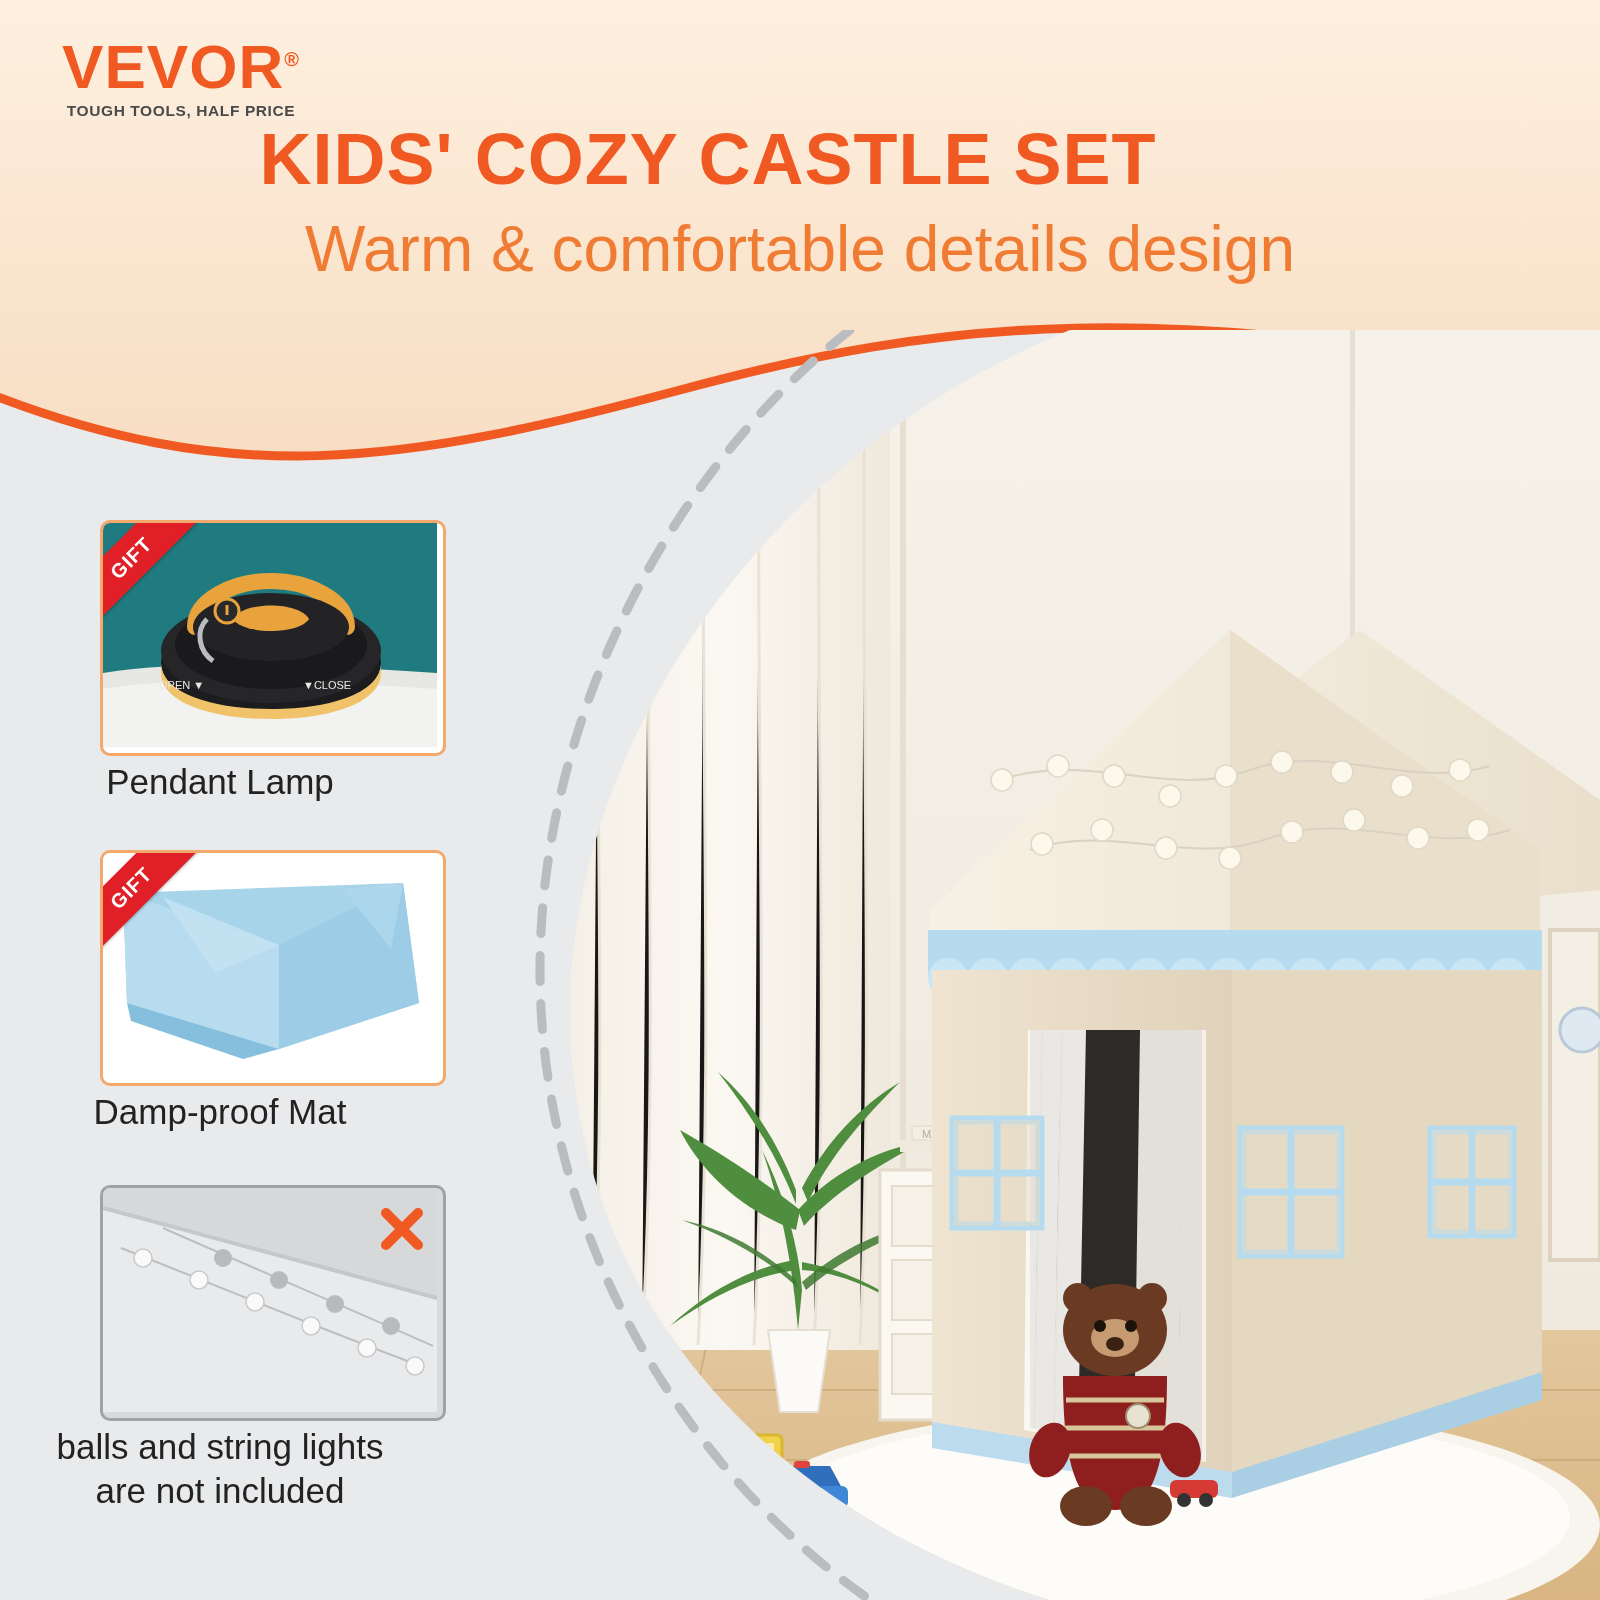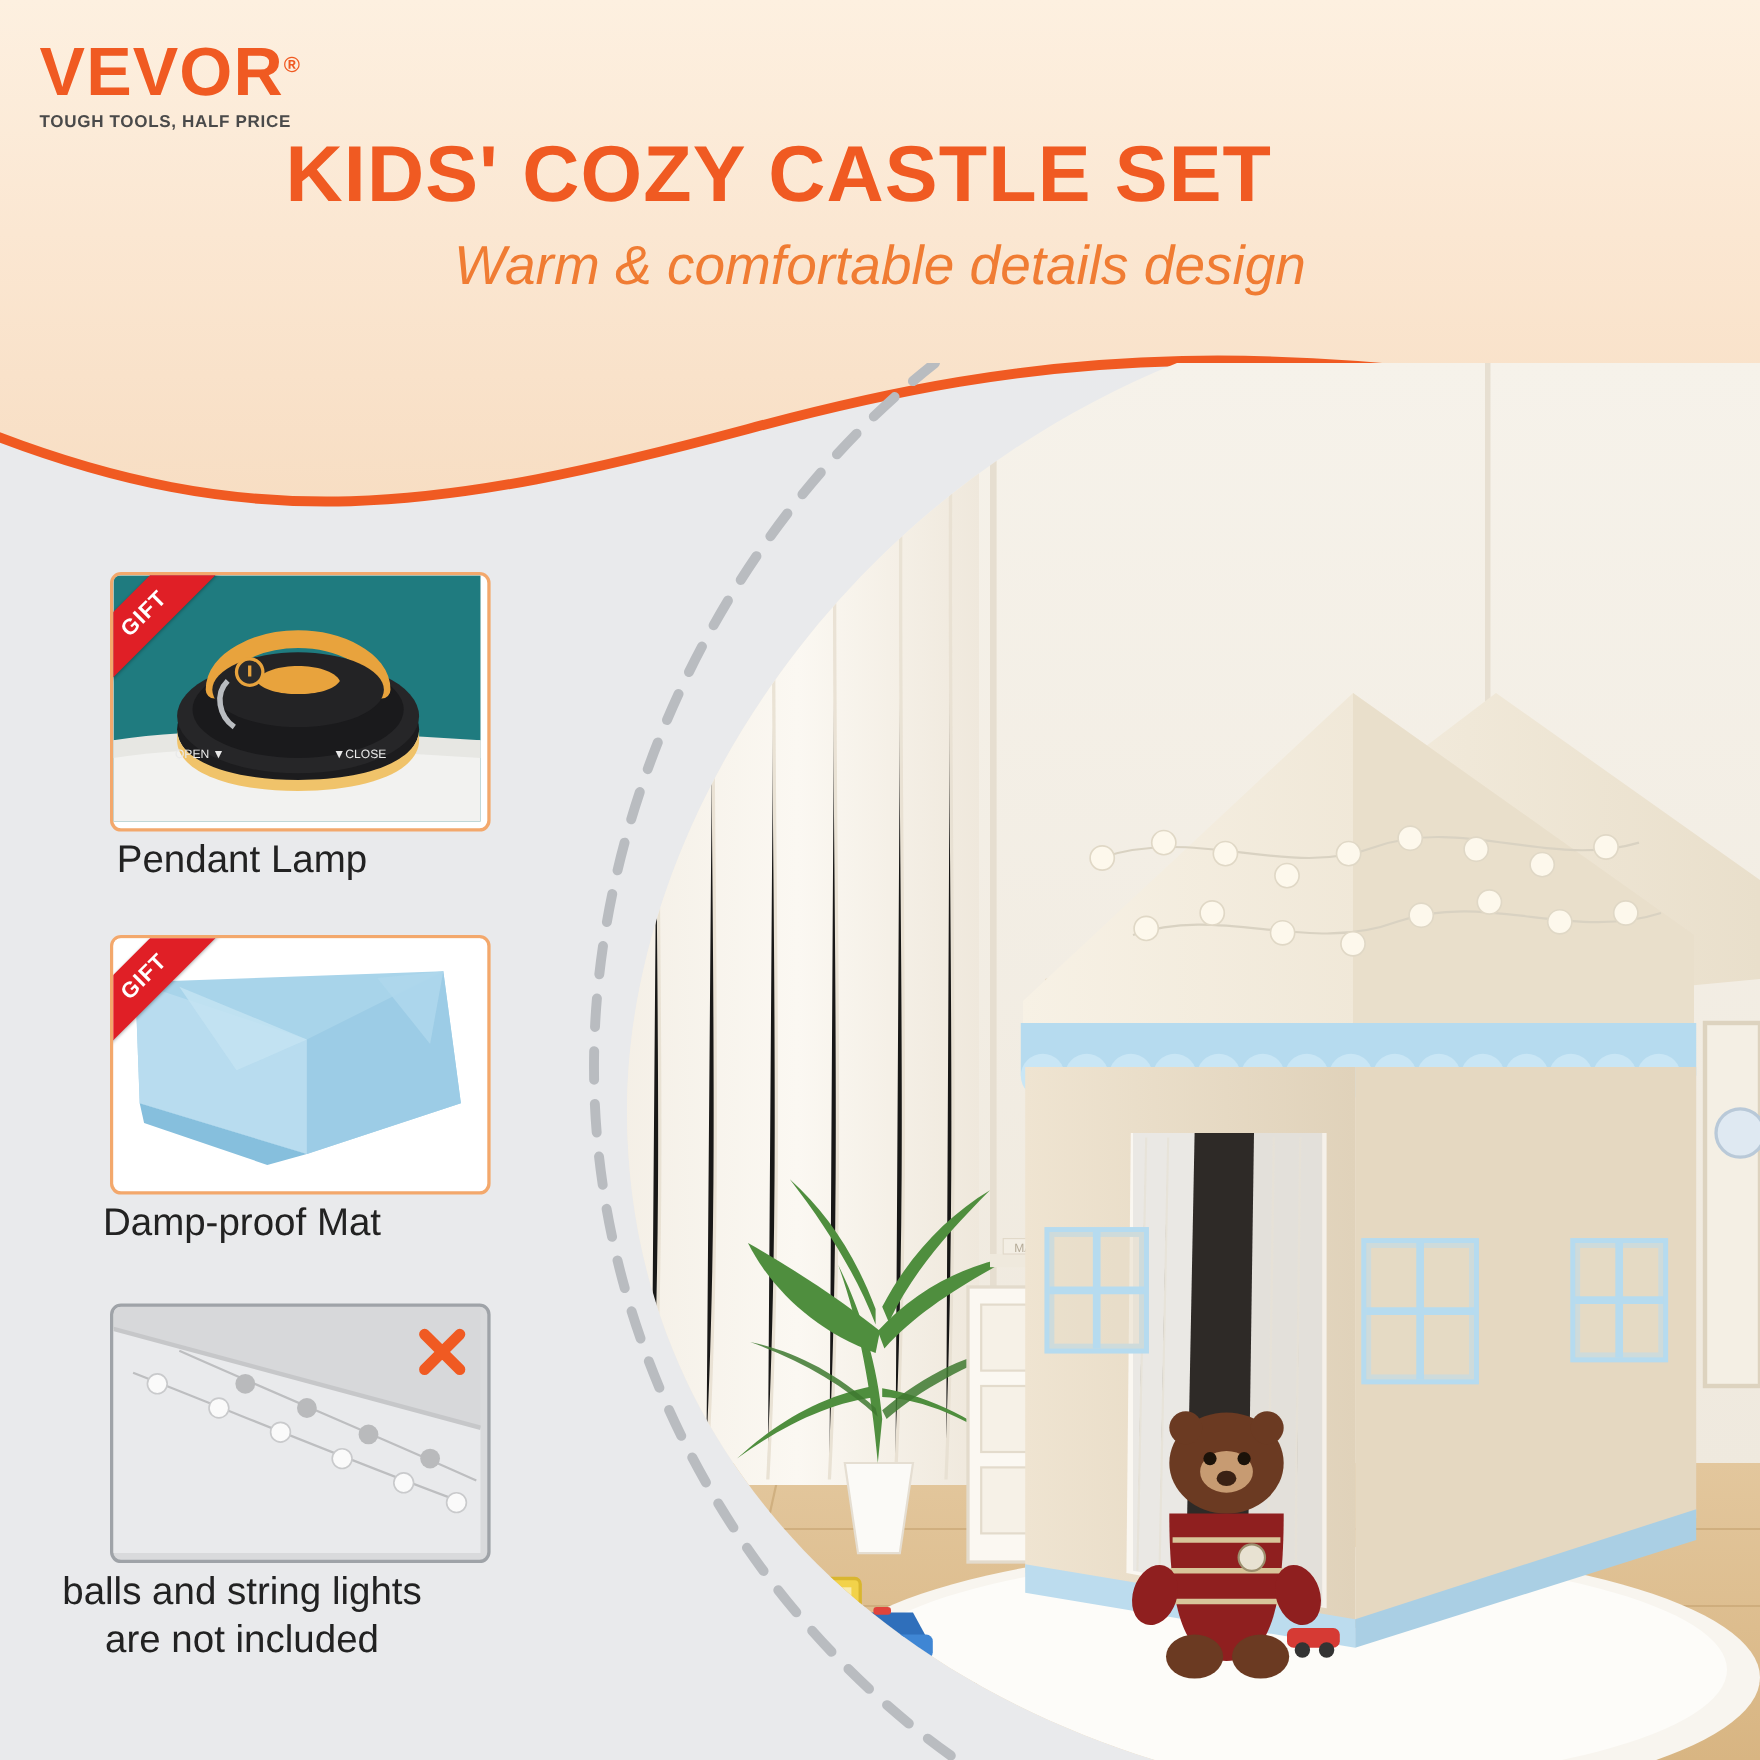--- a/index.html
+++ b/index.html
@@ -5,32 +5,32 @@
   html,body{margin:0;padding:0;}
   body{width:1600px;height:1600px;position:relative;overflow:hidden;
        font-family:"Liberation Sans",sans-serif;background:#e9eaec;}
 
   
   .banner{position:absolute;left:0;top:0;width:1600px;height:470px;
           background:linear-gradient(180deg,#fdf0e0 0%,#fbe7d2 45%,#f7ddc2 100%);
           overflow:hidden;}
   .banner-wave{position:absolute;left:-20px;top:240px;width:1640px;height:260px;}
 
-  .logo{position:absolute;left:36px;top:28px;width:290px;}
+  .logo{position:absolute;left:36px;top:28px;width:290px;text-align:center;}
   .logo-word{font-family:"Liberation Sans",sans-serif;font-weight:bold;
              font-size:62px;letter-spacing:1px;color:#f05a22;line-height:62px;
              position:relative;display:inline-block;}
   .logo-reg{font-size:20px;vertical-align:super;font-weight:bold;}
   .logo-tag{font-size:15.5px;font-weight:bold;color:#4a4a4a;letter-spacing:0.6px;
             margin-top:4px;}
 
   .headline{position:absolute;left:0;top:118px;width:1416px;text-align:center;
             font-weight:bold;font-size:72px;letter-spacing:1px;color:#f05a22;}
   .subhead{position:absolute;left:0;top:212px;width:1600px;text-align:center;
-           font-size:50px;color:#f07c33;font-weight:normal;font-style:italic;}
+           font-size:64px;color:#f07c33;font-weight:normal;}
 
   
   .photo{position:absolute;left:530px;top:330px;width:1070px;height:1270px;overflow:hidden;}
 
   
   .card{position:absolute;background:#fff;border:3px solid #f3a86c;border-radius:10px;
         overflow:hidden;}
   .card.plain{border:3px solid #9fa3a8;background:#d9dadc;}
   .card-caption{position:absolute;width:460px;text-align:center;font-size:35px;color:#222;
                 line-height:44px;}

